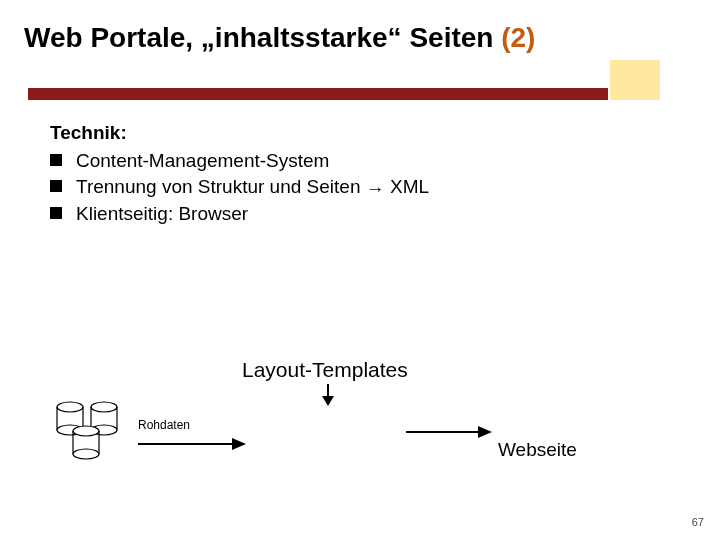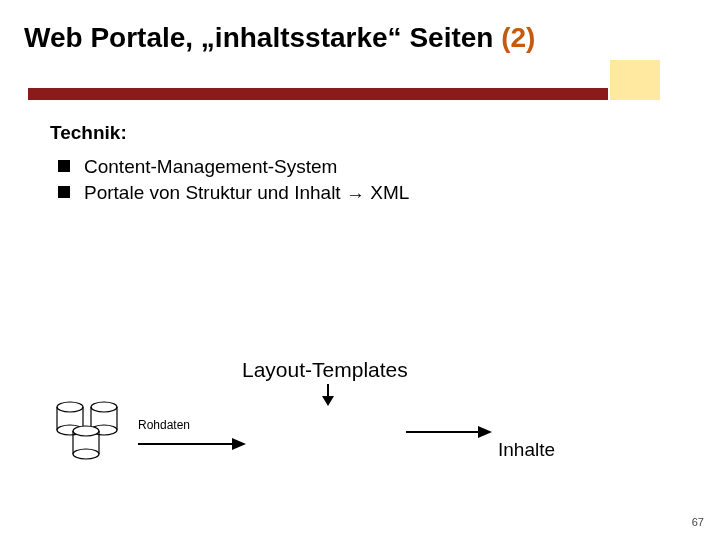--- a/index.html
+++ b/index.html
@@ -53,21 +53,21 @@
     width: 620px;
     font-size: 19px;
     line-height: 1.35;
   }
   .section-head {
     font-weight: bold;
     margin-bottom: 2px;
   }
   ul.bullets {
     list-style: none;
-    margin: 8px;
+    margin: 0;
     padding: 0;
   }
   ul.bullets li {
     position: relative;
     padding-left: 26px;
     margin: 1px 0;
   }
   ul.bullets li::before {
     content: "";
     position: absolute;
@@ -140,21 +140,22 @@
   <div class="decor-band"></div>
 
   <div class="title">
     <span>Web Portale, „inhaltsstarke“ Seiten </span><span class="two">(2)</span>
   </div>
 
   <div class="body">
     <div class="section-head">Technik:</div>
     <ul class="bullets">
       <li>Content-Management-System</li>
-      <li>Portale von Struktur und Inhalt → XML</li>
+      <li>Trennung von Struktur und Seiten → XML</li>
+      <li>Klientseitig: Browser</li>
     </ul>
   </div>
 
   <div class="diagram">
 
     <div class="layout-label">Layout-Templates</div>
 
     <svg style="position:absolute; left:322px; top:54px;" width="12" height="22">
       <line x1="6" y1="0" x2="6" y2="14" stroke="#000" stroke-width="2"></line>
       <polygon points="0,12 12,12 6,22" fill="#000"></polygon>
@@ -193,20 +194,20 @@
     </svg>
 
 
     <svg style="position:absolute; left:406px; top:96px;" width="86" height="12">
       <line x1="0" y1="6" x2="74" y2="6" stroke="#000" stroke-width="2"></line>
       <polygon points="72,0 72,12 86,6" fill="#000"></polygon>
     </svg>
 
     <div class="anzeig">
       <br>
-      <span>Inhalte</span>
+      <span>Webseite</span>
     </div>
 
   </div>
 
   <div class="page-num">67</div>
 
 </div>
 
 </body></html>

